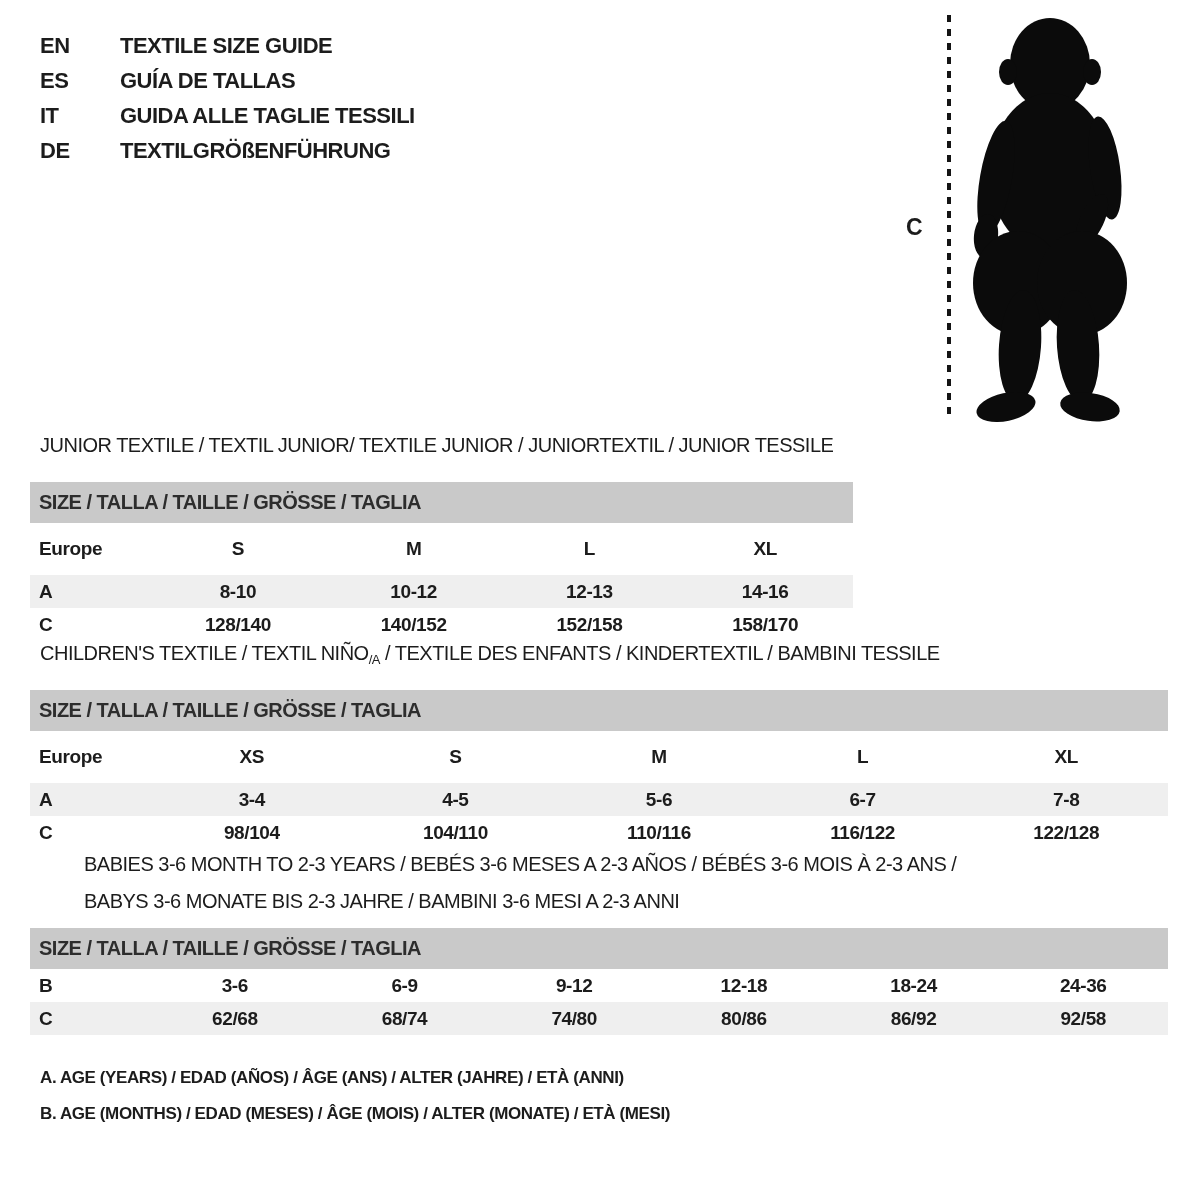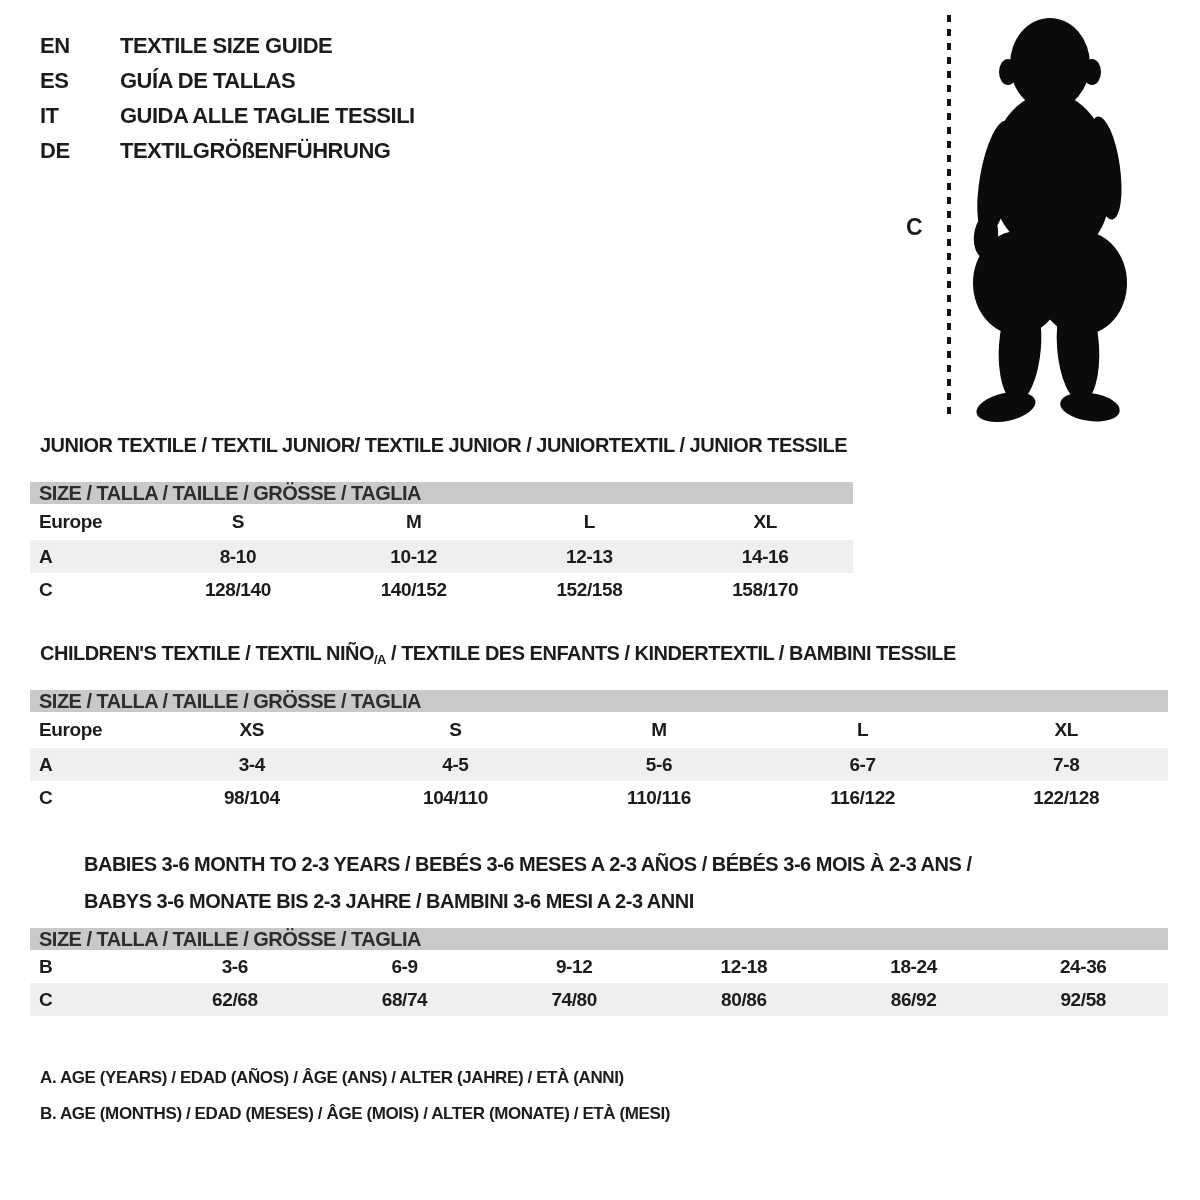--- a/index.html
+++ b/index.html
@@ -22,42 +22,42 @@
   .dash-line {
     position: absolute; left: 947px; top: 15px; width: 4px; height: 400px;
     background: repeating-linear-gradient(to bottom, #141414 0 7px, transparent 7px 14px);
   }
   .c-label { position: absolute; left: 906px; top: 214px;
              font-size: 23px; font-weight: bold; }
   .baby-svg { position: absolute; left: 958px; top: 8px; }
 
   
   .section-heading { position: absolute; left: 40px;
-                     font-size: 20px; font-weight: bold; letter-spacing: -0.5px;
+                     font-size: 20px; font-weight: normal; letter-spacing: -0.5px;
                      white-space: nowrap; }
   .heading-junior   { top: 434px; }
   .heading-children { top: 642px; }
   .heading-babies   { top: 846px; line-height: 37px; margin-left: 44px; }
   .sub-a { font-size: 13px; vertical-align: -4px; }
 
   
   .size-table { position: absolute; left: 30px; }
   .table-junior   { top: 482px; width: 823px; }
   .table-children { top: 690px; width: 1138px; }
   .table-babies   { top: 928px; width: 1138px; }
 
   .size-bar {
-    height: 22px; background: #c9c9c9;
+    height: 41px; background: #c9c9c9;
     display: flex; align-items: center;
     padding-left: 9px; box-sizing: border-box;
     font-size: 20px; font-weight: bold; letter-spacing: -0.5px; color: #2d2d2d;
   }
   .t-row { display: flex; align-items: center; height: 33px;
            font-size: 19px; font-weight: bold; letter-spacing: -0.4px; }
-  .t-row.tall { height: 36px; }
+  .t-row.tall { height: 52px; }
   .t-row.shaded { background: #efefef; }
   .t-label { flex: 0 0 120px; width: 120px; padding-left: 9px; box-sizing: border-box; }
   .t-cell { flex: 1 1 0; text-align: center; }
 
   
   .legend { position: absolute; left: 40px; top: 1060px; }
   .legend-line { height: 36px; display: flex; align-items: center;
                  font-size: 17px; font-weight: bold; letter-spacing: -0.4px; }
 </style>
 </head>

